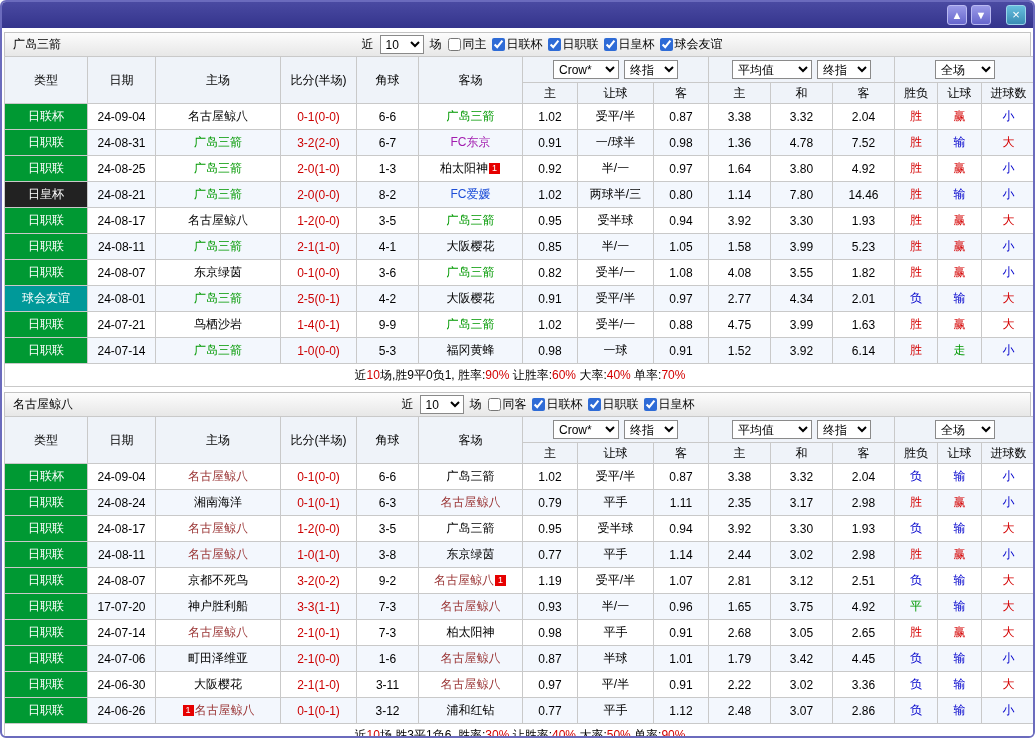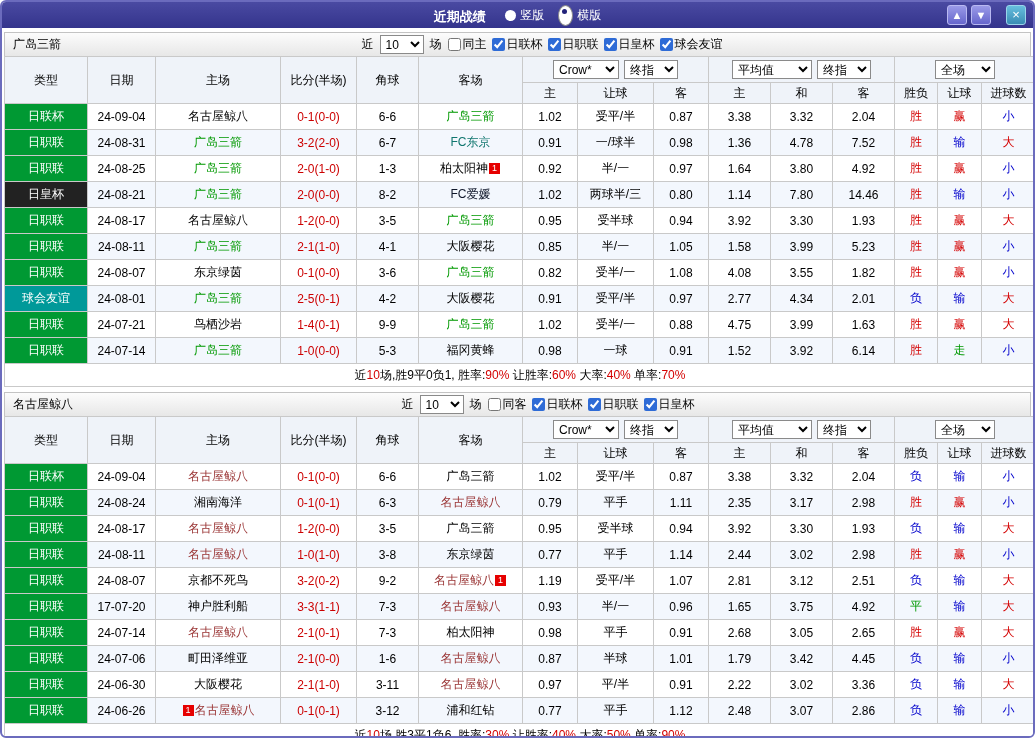--- a/index.html
+++ b/index.html
@@ -35,33 +35,20 @@
   .grid td.tag{color:#fff}
   .grid td.score{color:#cc0000}
   .grid tfoot td{height:22px;background:#fff}
   .badge{display:inline-block;background:#e60000;color:#fff;font-size:9px;line-height:11px;width:11px;height:11px;vertical-align:1px;margin:0 1px;text-align:center}
 </style>
 </head>
 <body>
 
 <div class="window">
   <div class="titlebar">
-    <div class="tb-center">
-      <span class="title">近期战绩</span>
-      <span class="radio-group">
-        <span class="radio-item">
-          <span class="radio"></span>
-          <span class="rlabel">竖版</span>
-        </span>
-        <span class="radio-item">
-          <span class="radio sel"></span>
-          <span class="rlabel">横版</span>
-        </span>
-      </span>
-    </div>
     <div class="tb-buttons">
       <span class="tb-btn">▲</span>
       <span class="tb-btn">▼</span>
       <span class="tb-btn close">×</span>
     </div>
   </div>
   <div id="sections">
       <div class="section">
         <div class="sec-header">
           <span class="team">广岛三箭</span>
@@ -150,21 +137,21 @@
               <td style="color:#d40000">胜</td>
               <td style="color:#d40000">赢</td>
               <td style="color:#0000cc">小</td>
             </tr>
             <tr class="row alt">
               <td class="tag" style="background:#009933">日职联</td>
               <td>24-08-31</td>
               <td><span style="color:#009900">广岛三箭</span></td>
               <td class="score">3-2(2-0)</td>
               <td>6-7</td>
-              <td><span style="color:#0f766e">FC东京</span></td>
+              <td><span style="color:#a21caf">FC东京</span></td>
               <td>0.91</td>
               <td>一/球半</td>
               <td>0.98</td>
               <td>1.36</td>
               <td>4.78</td>
               <td>7.52</td>
               <td style="color:#d40000">胜</td>
               <td style="color:#0000cc">输</td>
               <td style="color:#d40000">大</td>
             </tr>
@@ -184,21 +171,21 @@
               <td style="color:#d40000">胜</td>
               <td style="color:#d40000">赢</td>
               <td style="color:#0000cc">小</td>
             </tr>
             <tr class="row alt">
               <td class="tag" style="background:#222222">日皇杯</td>
               <td>24-08-21</td>
               <td><span style="color:#009900">广岛三箭</span></td>
               <td class="score">2-0(0-0)</td>
               <td>8-2</td>
-              <td><span style="color:#0f172a">FC爱媛</span></td>
+              <td><span style="color:#1d4ed8">FC爱媛</span></td>
               <td>1.02</td>
               <td>两球半/三</td>
               <td>0.80</td>
               <td>1.14</td>
               <td>7.80</td>
               <td>14.46</td>
               <td style="color:#d40000">胜</td>
               <td style="color:#0000cc">输</td>
               <td style="color:#0000cc">小</td>
             </tr>

